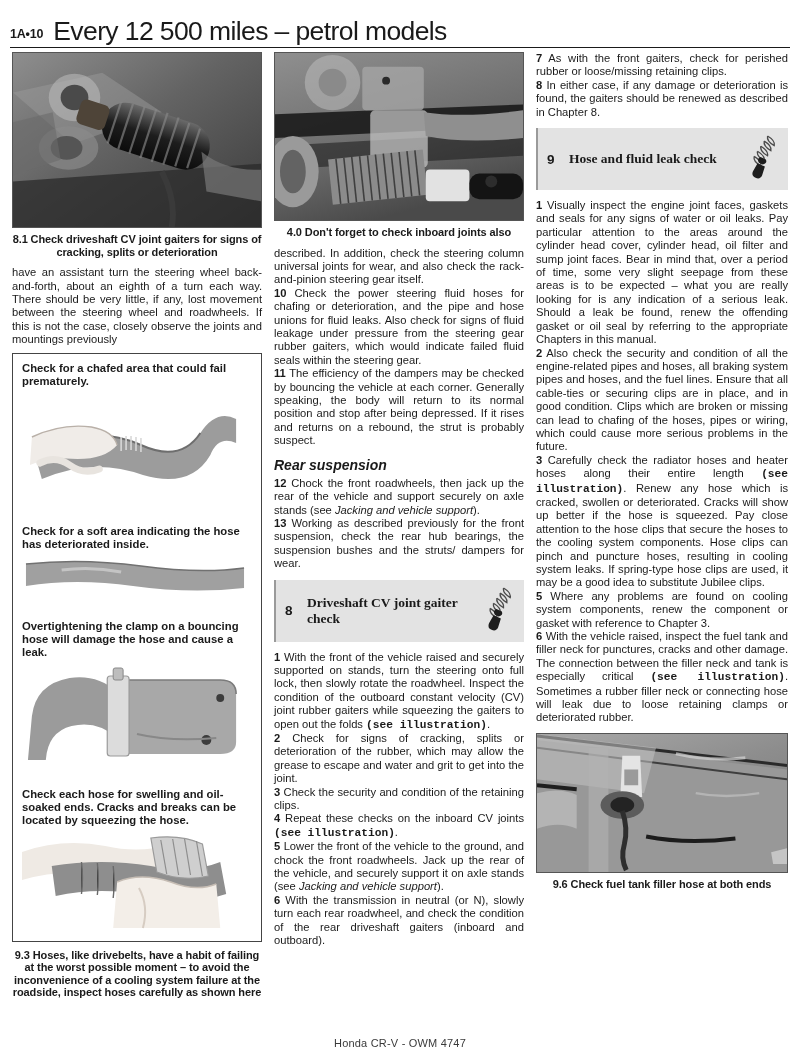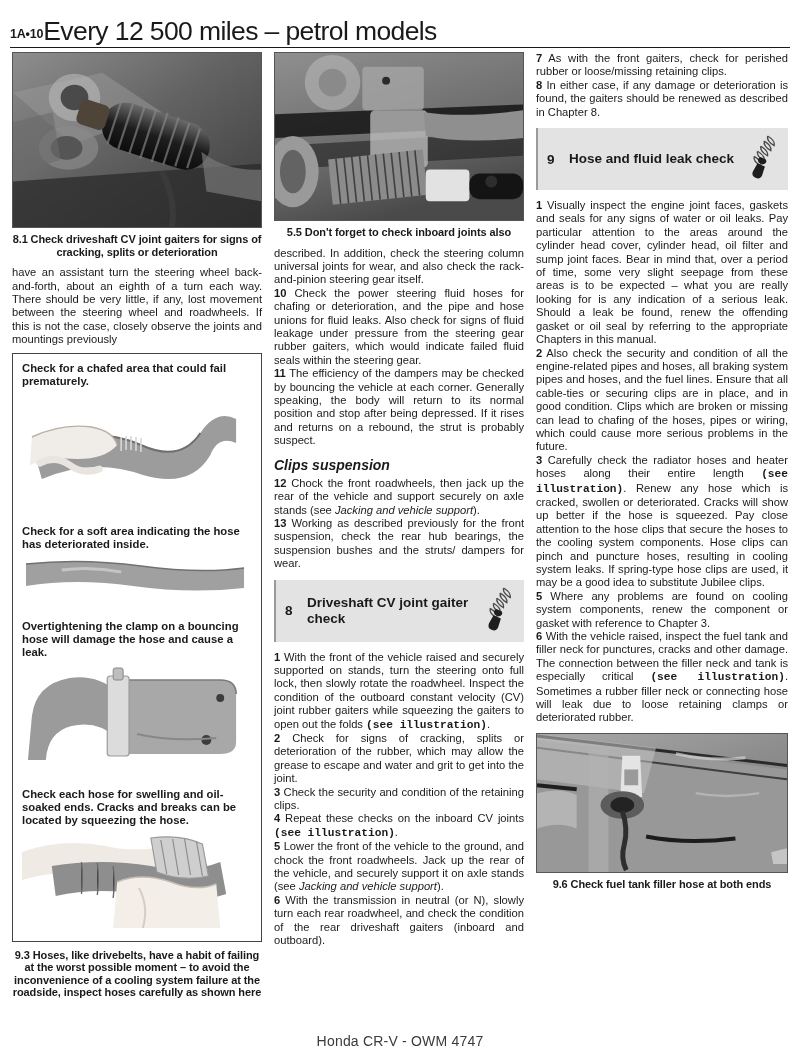--- a/index.html
+++ b/index.html
@@ -17,20 +17,21 @@
     overflow: hidden;
   }
 
   
   .page-header {
     position: absolute;
     left: 10px; top: 8px; right: 10px;
     height: 40px;
     display: flex;
     align-items: flex-end;
+    gap: 10px;
     border-bottom: 1.6px solid #1a1a1a;
     padding-bottom: 3px;
   }
   .folio {
     font-size: 12.5px;
     font-weight: 700;
     letter-spacing: -0.2px;
     padding-bottom: 3px;
     white-space: nowrap;
   }
@@ -103,20 +104,21 @@
     font-weight: 700;
     width: 22px;
     flex: 0 0 22px;
   }
   .sec-title {
     font-size: 13.5px;
     font-weight: 700;
     line-height: 15.5px;
     flex: 1 1 auto;
     padding-right: 6px;
+    font-family: Liberation Serif, serif;
   }
   .spanner {
     flex: 0 0 34px;
     width: 34px; height: 48px;
     position: relative;
   }
 
   .sub-head {
     font-size: 14px;
     font-weight: 700;
@@ -137,21 +139,21 @@
     margin: 0 0 5px 0;
   }
   .hose-tip.sp { margin-top: 24px; }
   .hose-img { width: 100%; display: block; background: #fff; }
 
   
   .footer {
     position: absolute;
     left: 0; right: 0; bottom: 14px;
     text-align: center;
-    font-size: 14px;
+    font-size: 11px;
     color: #3a3a3a;
     letter-spacing: 0.2px;
   }
 </style>
 </head>
 <body>
 
 <div class="page">
 
   <div class="page-header">
@@ -322,27 +324,27 @@
             </g>
             <ellipse cx="18" cy="120" rx="26" ry="36" fill="#9a9a9a"></ellipse>
             <ellipse cx="18" cy="120" rx="13" ry="22" fill="#636363"></ellipse>
             <rect x="152" y="118" width="44" height="32" rx="4" fill="#e2e2e2"></rect>
             <rect x="196" y="122" width="54" height="26" rx="10" fill="#141414"></rect>
             <path d="M150 60 Q190 66 250 58 L250 86 Q190 92 152 84 Z" fill="#8f8f8f"></path>
             <circle cx="218" cy="130" r="6" fill="#2d2d2d"></circle>
           </svg>
         </div>
       </div>
-      <div class="caption">5.5  Don't forget to check inboard joints also</div>
+      <div class="caption">4.0  Don't forget to check inboard joints also</div>
 
       <p class="body">described. In addition, check the steering column universal joints for wear, and also check the rack-and-pinion steering gear itself.</p>
       <p class="body"><span class="step-no">10</span><span> Check the power steering fluid hoses for chafing or deterioration, and the pipe and hose unions for fluid leaks. Also check for signs of fluid leakage under pressure from the steering gear rubber gaiters, which would indicate failed fluid seals within the steering gear.</span></p>
       <p class="body"><span class="step-no">11</span><span> The efficiency of the dampers may be checked by bouncing the vehicle at each corner. Generally speaking, the body will return to its normal position and stop after being depressed. If it rises and returns on a rebound, the strut is probably suspect.</span></p>
 
-      <div class="sub-head">Clips suspension</div>
+      <div class="sub-head">Rear suspension</div>
 
       <p class="body"><span class="step-no">12</span><span> Chock the front roadwheels, then jack up the rear of the vehicle and support securely on axle stands (see </span><span class="ital">Jacking and vehicle support</span><span>).</span></p>
       <p class="body"><span class="step-no">13</span><span> Working as described previously for the front suspension, check the rear hub bearings, the suspension bushes and the struts/ dampers for wear.</span></p>
 
       <div class="sec-head">
         <div class="sec-num">8</div>
         <div class="sec-title">Driveshaft CV joint gaiter check</div>
         <div class="spanner">
           <svg viewBox="0 0 34 48" style="width:100%;height:100%;display:block">
             <g transform="rotate(24 17 24)">

